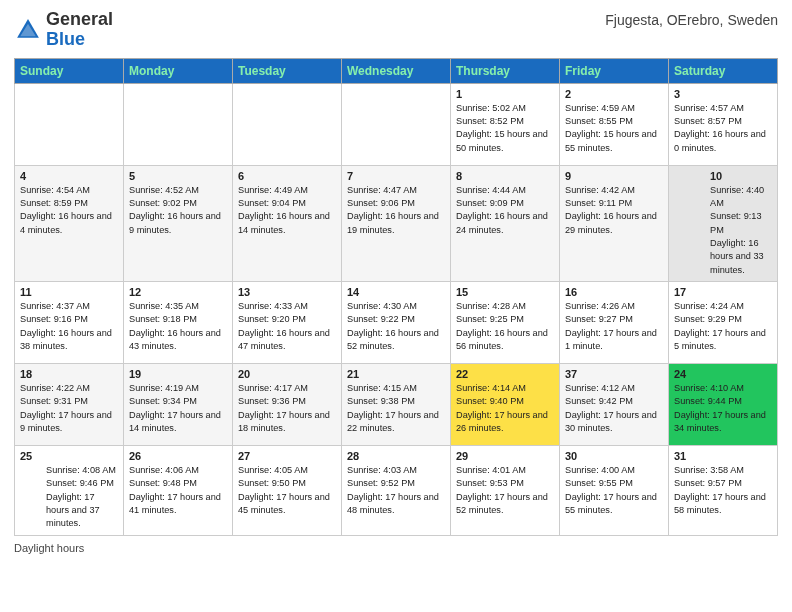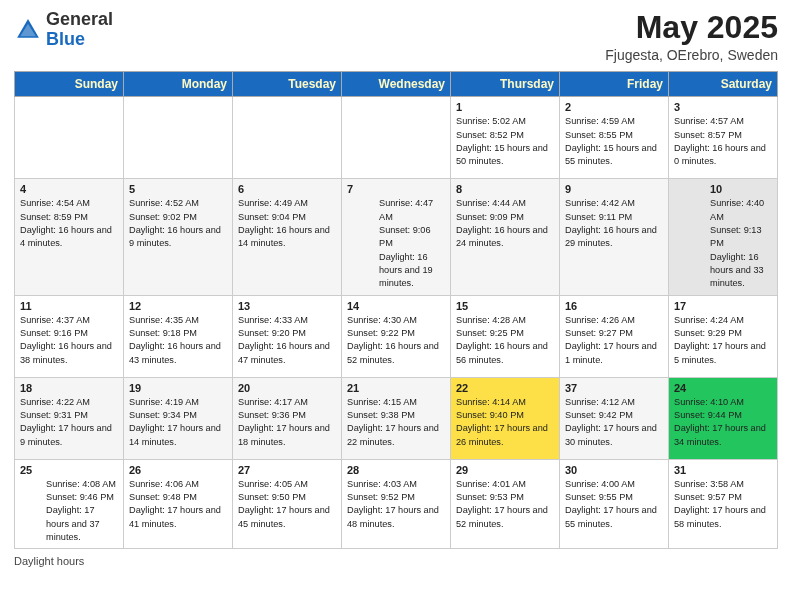--- a/index.html
+++ b/index.html
@@ -52,24 +52,24 @@
       color: #444;
       margin-top: 2px;
     }
     .calendar {
       width: 100%;
       border-collapse: collapse;
       table-layout: fixed;
     }
     .calendar th {
       background: #1a6bbf;
-      color: #fef9c3;
+      color: #86efac;
       font-size: 12px;
       font-weight: bold;
-      text-align: right;
+      text-align: left;
       padding: 5px 5px;
       border: 1px solid #aaa;
     }
     .calendar td {
       border: 1px solid #ccc;
       vertical-align: top;
       padding: 4px 5px;
       font-size: 9.5px;
       color: #222;
       background: #fff;
@@ -112,21 +112,20 @@
       <svg class="logo-icon" viewBox="0 0 36 36">
         <polygon points="18,4 32,28 4,28" fill="#1a6bbf"></polygon>
         <polygon points="18,10 28,26 8,26" fill="#fff" opacity="0.3"></polygon>
       </svg>
       <div class="logo-text">
         <span class="logo-general">General</span><br>
         <span class="logo-blue">Blue</span>
       </div>
     </div>
     <div class="title-block">
-      <div class="month-year">May 2025</div>
       <div class="location">Fjugesta, OErebro, Sweden</div>
     </div>
   </div>
 
   <table class="calendar">
     <thead>
       <tr>
         <th>Sunday</th>
         <th>Monday</th>
         <th>Tuesday</th>
@@ -175,21 +174,21 @@
 Daylight: 16 hours and 9 minutes.</div>
           </td>
           <td style="background: rgb(245, 245, 245);">
             <span class="day-num">6</span>
             <div class="day-info" style="white-space: pre-line;">Sunrise: 4:49 AM
 Sunset: 9:04 PM
 Daylight: 16 hours and 14 minutes.</div>
           </td>
           <td style="background: rgb(245, 245, 245);">
             <span class="day-num">7</span>
-            <div class="day-info" style="white-space: pre-line; margin-left: 32px;">Sunrise: 4:47 AM
+            <div class="day-info" style="white-space: pre-line;">Sunrise: 4:47 AM
 Sunset: 9:06 PM
 Daylight: 16 hours and 19 minutes.</div>
           </td>
           <td style="background: rgb(245, 245, 245);">
             <span class="day-num">8</span>
             <div class="day-info" style="white-space: pre-line;">Sunrise: 4:44 AM
 Sunset: 9:09 PM
 Daylight: 16 hours and 24 minutes.</div>
           </td>
           <td style="background: rgb(245, 245, 245);">

